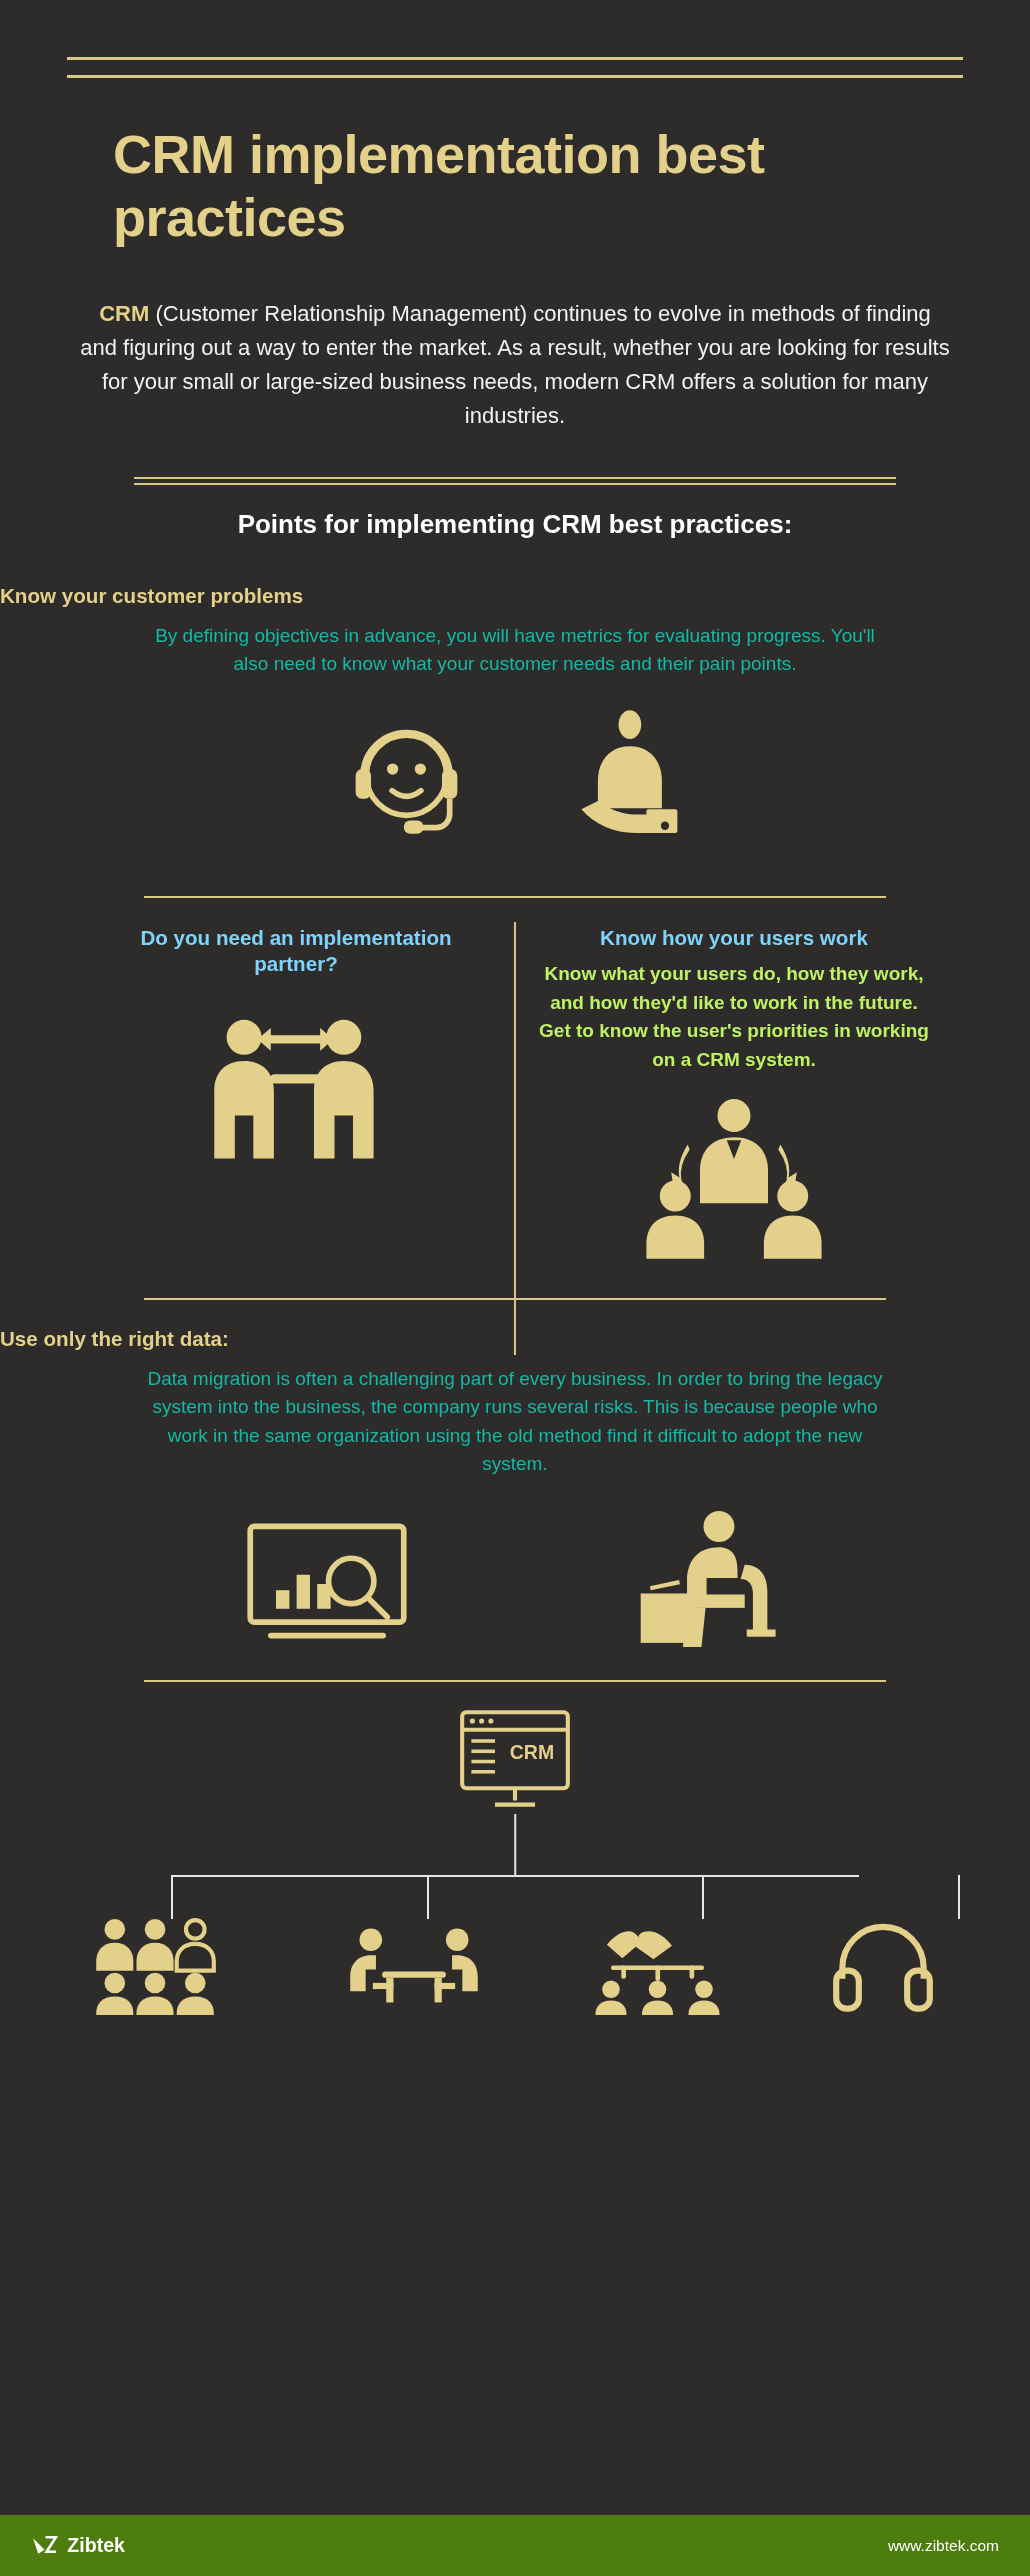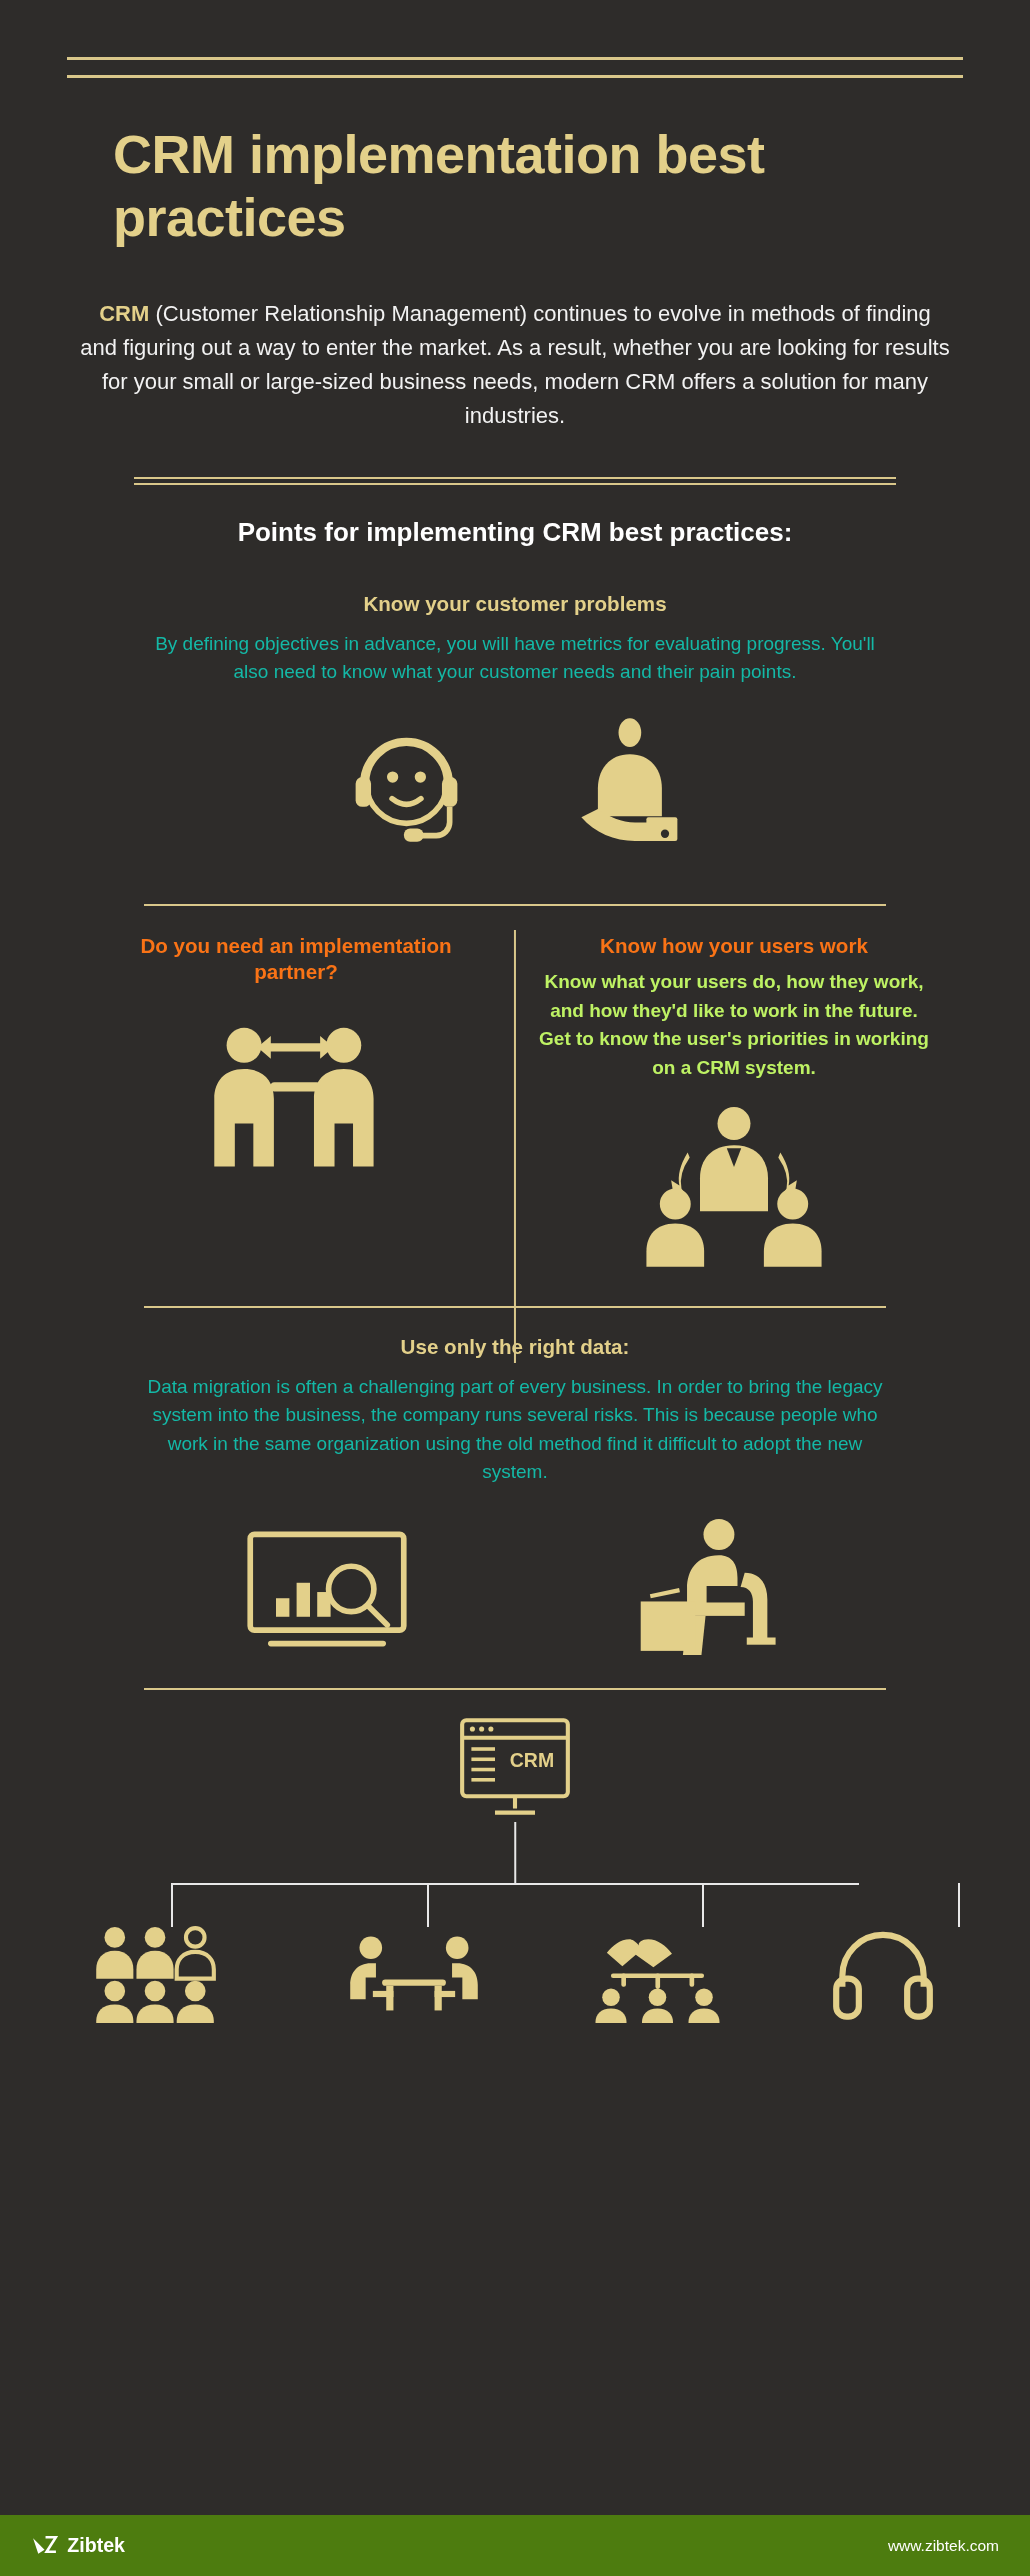--- a/index.html
+++ b/index.html
@@ -55,25 +55,24 @@
     background:#d9c78a;
     margin:43px auto 0;
   }
   .divider-wide.thin{height:2.1px;margin-top:4.1px;}
 
   h2.section-title{
     text-align:center;
     font-size:26px;
     font-weight:bold;
     color:#ffffff;
-    margin:32px auto 0;
+    margin:24px auto 0;
   }
 
   h3.sub{
-    text-align:center;
     color:#e3d08a;
     font-size:20.6px;
     font-weight:bold;
     margin:44px auto 0;
   }
   p.body{
     text-align:center;
     font-size:19px;
     line-height:1.5;
     color:#14b8a6;
@@ -104,21 +103,21 @@
     margin:27px auto 0;
     position:relative;
   }
   .col{
     width:438px;
     box-sizing:border-box;
     padding:0 20.6px;
   }
   .col h3{
     text-align:center;
-    color:#f97316;
+    color:#7dd3fc;
     font-size:20.6px;
     font-weight:bold;
     margin:0;
     line-height:1.25;
   }
   .col p{
     text-align:center;
     font-size:19px;
     line-height:1.5;
     color:#bef264;

